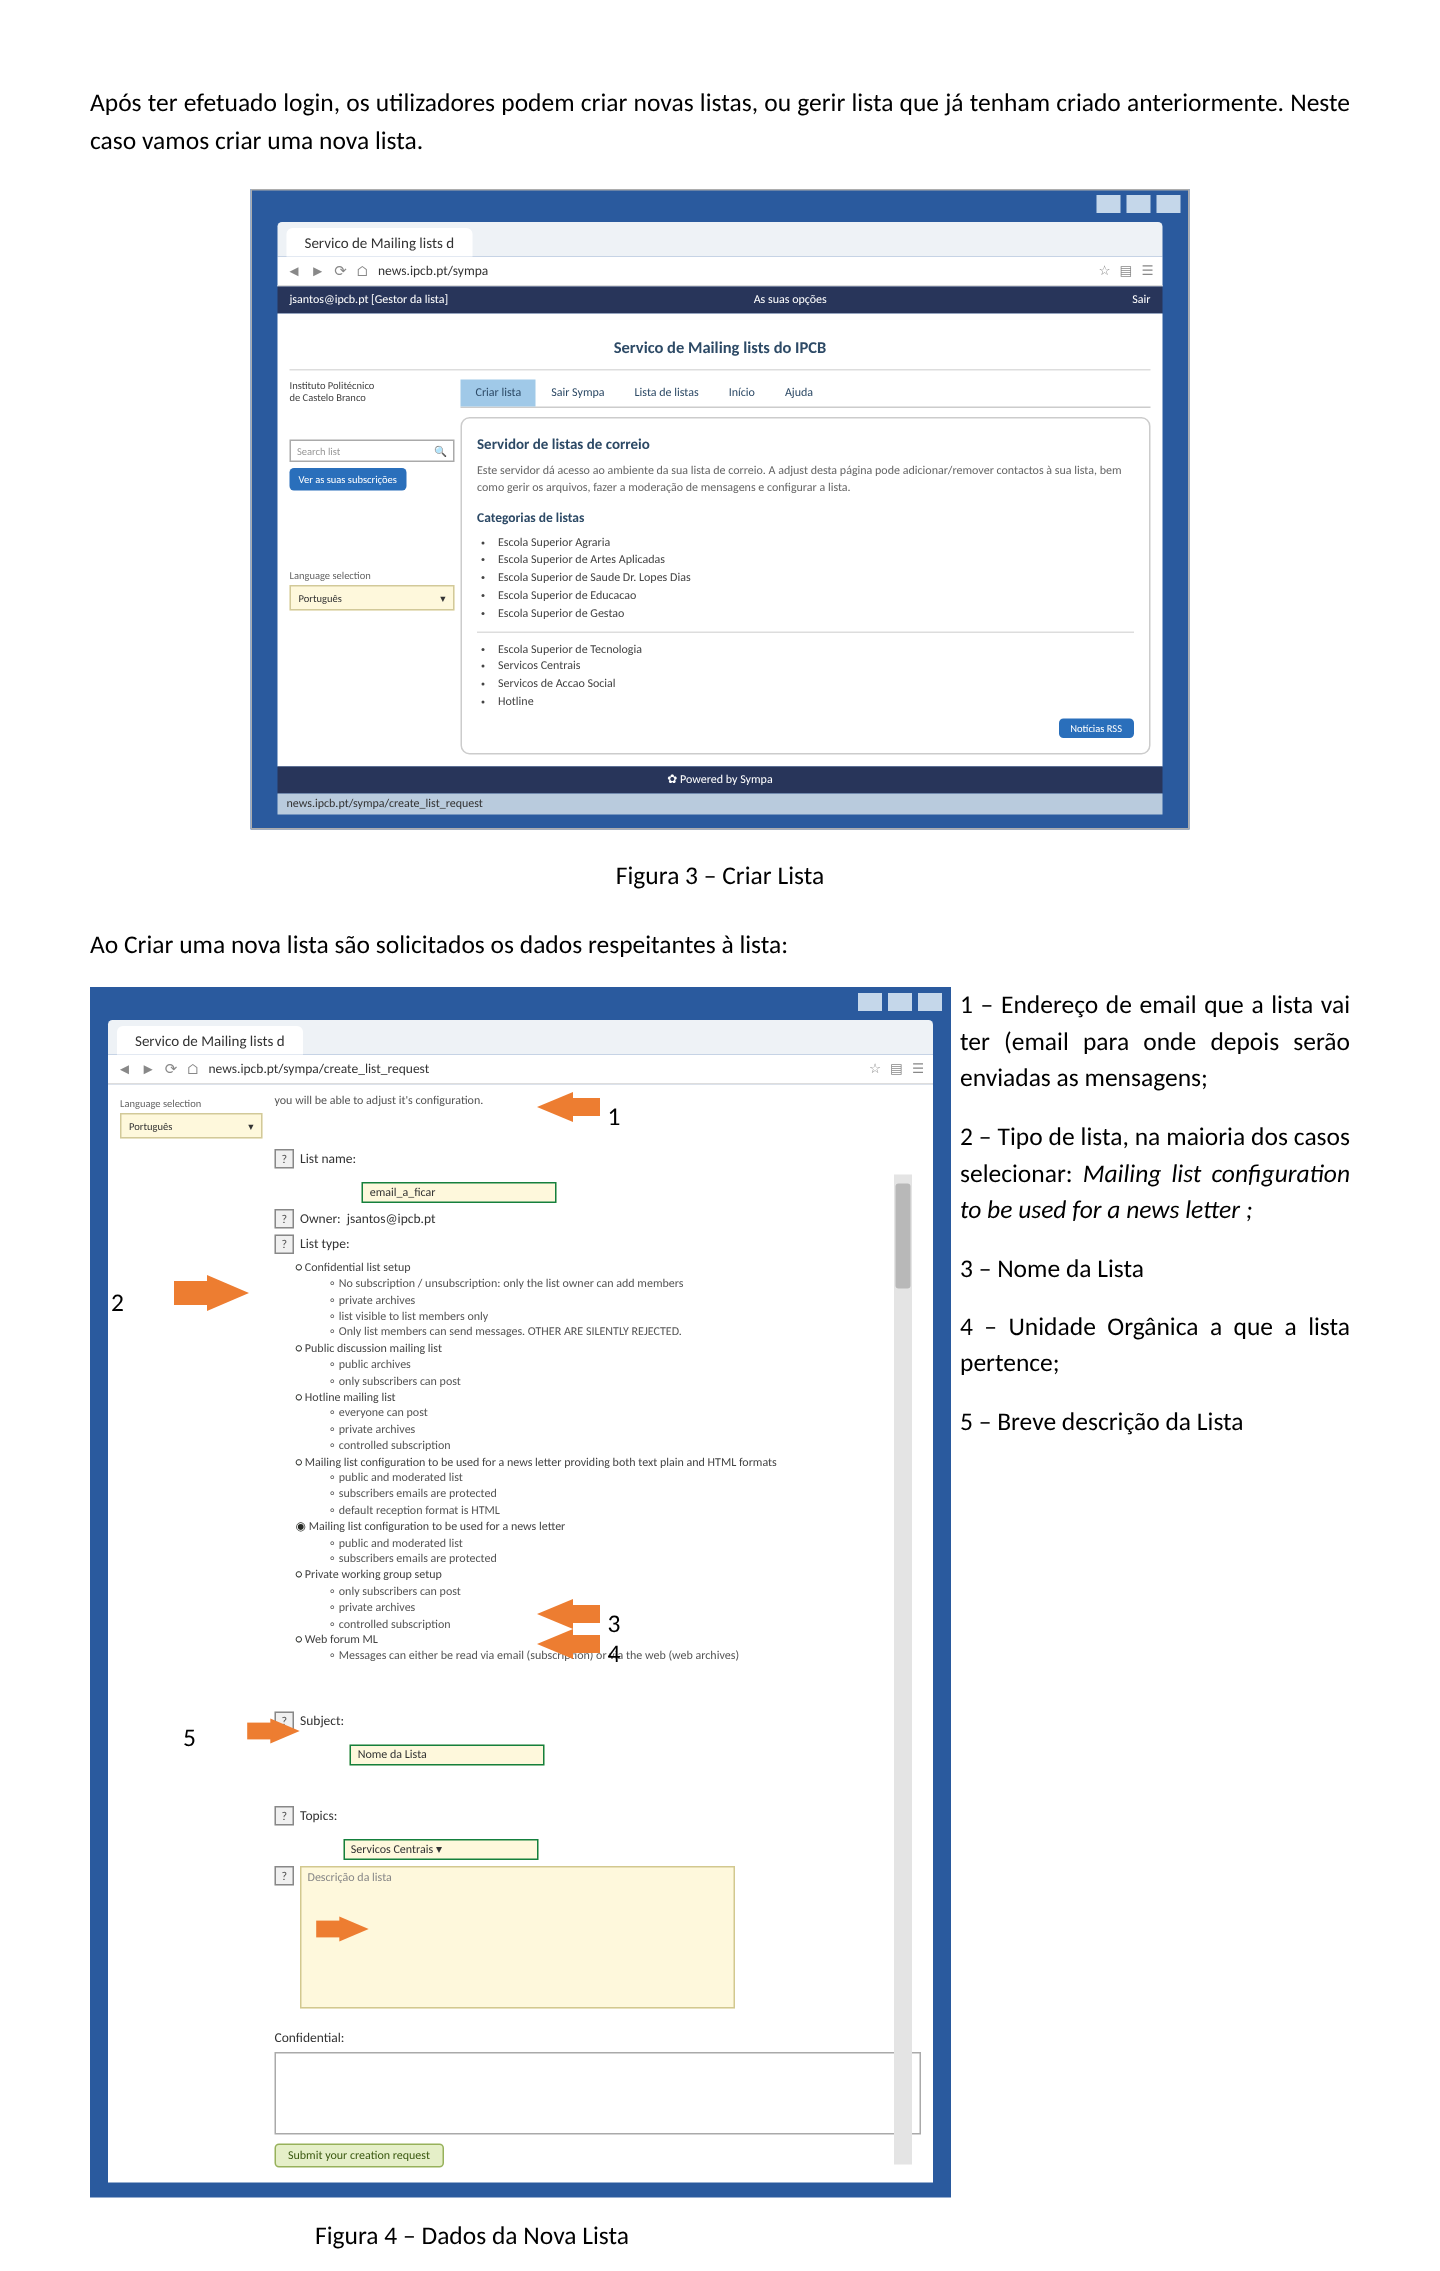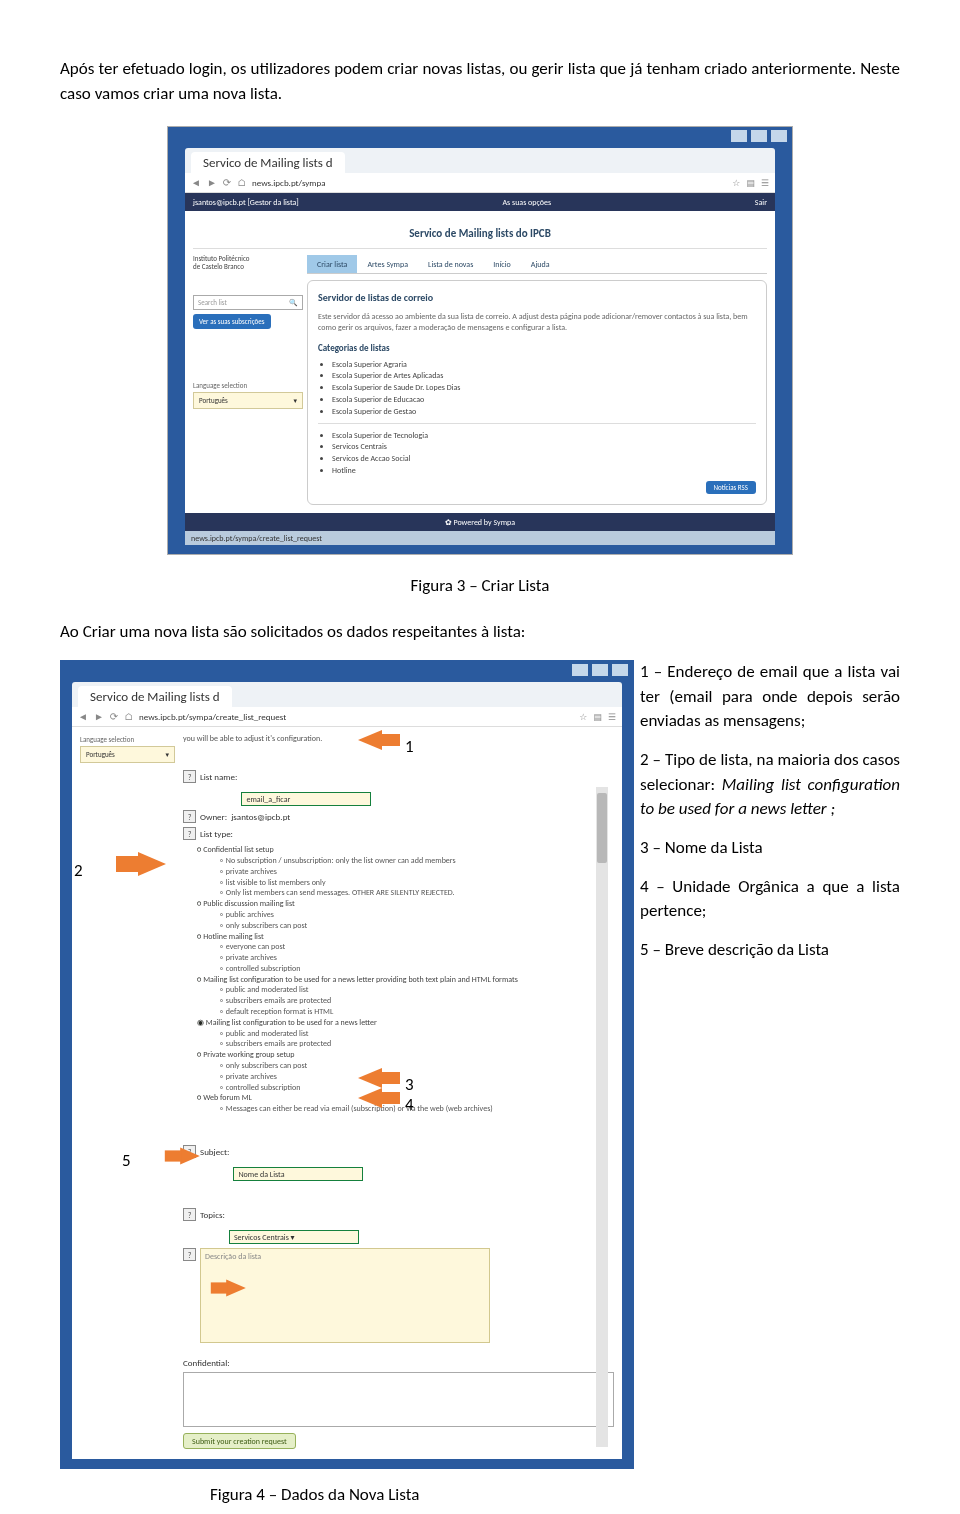--- a/index.html
+++ b/index.html
@@ -57,21 +57,21 @@
     border-radius: 3px 3px 0 0;
     padding: 4px 6px 0 6px;
     display: flex;
     align-items: center;
     gap: 6px;
   }
   .tab-strip .tab {
     background: #fff;
     border-radius: 4px 4px 0 0;
     padding: 3px 12px;
-    font-size: 13px;
+    font-size: 10px;
   }
   .addr-bar {
     background: #fff;
     padding: 3px 6px;
     display: flex;
     align-items: center;
     gap: 6px;
     border-bottom: 1px solid #ddd;
   }
   .addr-icon { color: #888; font-size: 10px; }
@@ -404,22 +404,22 @@
           <div class="lang-label">Language selection</div>
           <div class="lang-sel">
             <span>Português</span>
             <span>▾</span>
           </div>
         </div>
 
         <div class="right-col">
           <div class="nav-tabs">
             <span class="active">Criar lista</span>
-            <span>Artes Sympa</span>
-            <span>Lista de novas</span>
+            <span>Sair Sympa</span>
+            <span>Lista de listas</span>
             <span>Início</span>
             <span>Ajuda</span>
           </div>
 
           <div class="content-box clearfix">
             <h4>Servidor de listas de correio</h4>
             <div class="desc">Este servidor dá acesso ao ambiente da sua lista de correio. A adjust desta página pode adicionar/remover contactos à sua lista, bem como gerir os arquivos, fazer a moderação de mensagens e configurar a lista.</div>
             <h5>Categorias de listas</h5>
             <ul>
               <li>Escola Superior Agraria</li>

